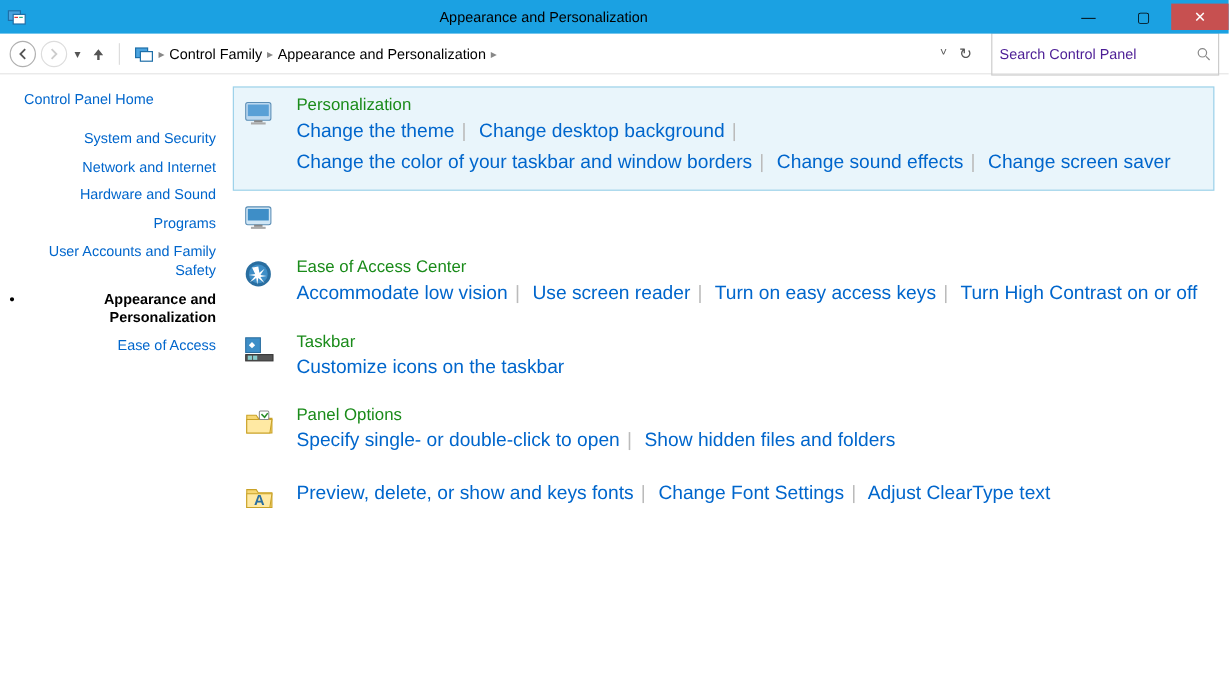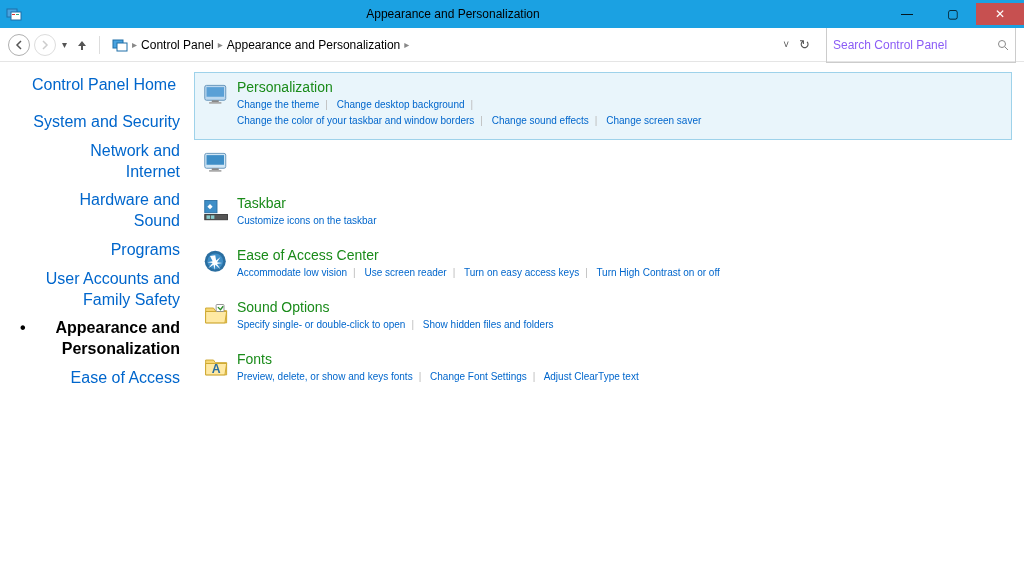--- a/index.html
+++ b/index.html
@@ -21,38 +21,38 @@
   .toolbar .dd { font-size:10px; color:#555; margin:0 2px; }
   .toolbar .up-arrow { width:18px; height:22px; display:flex; align-items:center; justify-content:center; color:#555; }
   .toolbar .divider { width:1px; height:18px; background:#ddd; margin:0 4px; }
   .toolbar .path { flex:1; display:flex; align-items:center; gap:4px; padding:0 4px; }
   .toolbar .path .crumb { color:#000; cursor:default; }
   .toolbar .path .sep { color:#888; font-size:10px; }
   .toolbar .path-icon { width:16px; height:16px; }
   .toolbar .right-ctrls { display:flex; align-items:center; gap:10px; }
   .toolbar .dropdown-arrow { color:#555; font-size:10px; }
   .toolbar .refresh { color:#555; font-size:13px; }
-  .search-box { width:190px; height:36px; border:1px solid #ccc; display:flex; align-items:center; padding:0 6px; color:#8b5cf6; font-size:12px; justify-content:space-between; }
+  .search-box { width:190px; height:36px; border:1px solid #ccc; display:flex; align-items:center; padding:0 6px; color:#4c1d95; font-size:12px; justify-content:space-between; }
   .search-box .mag { color:#888; font-size:12px; }
 
   
   .body { display:flex; height:calc(576px - 28px - 34px); }
-  .sidebar { width:190px; padding:14px 10px 10px 32px; font-size:16px; }
+  .sidebar { width:190px; padding:14px 10px 10px 20px; font-size:12px; }
   .sidebar .home { color:#0066cc; margin-bottom:18px; display:block; }
   .sidebar .item { color:#0066cc; margin-bottom:8px; display:block; line-height:1.3;text-align:right; }
   .sidebar .item.current { color:#000; font-weight:bold; position:relative; }
   .sidebar .item.current::before { content:"•"; position:absolute; left:-12px; color:#000; }
 
   .main { flex:1; padding:10px 12px 10px 4px; overflow:auto; }
-  .section { display:flex; gap:6px; padding:6px 8px 10px 8px; margin-bottom:0px; border:1px solid transparent; }
+  .section { display:flex; gap:16px; padding:6px 8px 10px 8px; margin-bottom:0px; border:1px solid transparent; }
   .section.selected { background:#e9f5fb; border:1px solid #9ed2ea; }
   .section .sec-icon { width:28px; height:28px; flex-shrink:0; margin-top:2px; }
   .section .sec-body { flex:1; }
   .section .sec-title { color:#1a8b1a; font-size:14px; margin-bottom:2px; }
-  .section .sec-links { font-size:10px; line-height:1.6; }
+  .section .sec-links { font-size:16px; line-height:1.6; }
   .section .sec-links a { color:#0066cc; text-decoration:none; }
   .section .sec-links .lsep { color:#bbb; margin:0 6px; }
 
   
   svg { display:block; }
 </style>
 </head>
 <body>
 
 <div class="titlebar">
@@ -97,21 +97,21 @@
   </div>
   <div class="divider"></div>
   <div class="path">
     <span class="path-icon">
       <svg viewBox="0 0 16 16" width="16" height="16">
         <rect x="1" y="3" width="10" height="8" fill="#4aa3df" stroke="#1e6fa8" stroke-width="1"></rect>
         <rect x="5" y="6" width="10" height="8" fill="#fff" stroke="#1e6fa8" stroke-width="1"></rect>
       </svg>
     </span>
     <span class="sep">▸</span>
-    <span class="crumb">Control Panel</span>
+    <span class="crumb">Control Family</span>
     <span class="sep">▸</span>
     <span class="crumb">Appearance and Personalization</span>
     <span class="sep">▸</span>
   </div>
   <div class="right-ctrls">
     <span class="dropdown-arrow">˅</span>
     <span class="refresh">↻</span>
   </div>
   <div style="width:8px"></div>
   <div class="search-box">
@@ -168,82 +168,81 @@
           <rect x="4" y="7" width="20" height="11" fill="#3e8ec7"></rect>
           <rect x="10" y="22" width="8" height="2" fill="#888"></rect>
           <rect x="7" y="24" width="14" height="2" fill="#aaa"></rect>
         </svg>
       </span>
     </div>
 
     <div class="section">
       <span class="sec-icon">
         <svg viewBox="0 0 32 32" width="28" height="28">
+          <circle cx="14" cy="14" r="12" fill="#2a6ea0"></circle>
+          <circle cx="14" cy="14" r="9" fill="#3e8ec7"></circle>
+          <path d="M14 7 L15 13 L20 9 L16 15 L22 16 L16 17 L20 23 L14 18 L13 24 L12 18 L6 22 L11 16 L5 15 L11 14 L8 8 Z" fill="#fff"></path>
+        </svg>
+      </span>
+      <div class="sec-body">
+        <div class="sec-title">Ease of Access Center</div>
+        <div class="sec-links">
+          <a>Accommodate low vision</a><span class="lsep">|</span>
+          <a>Use screen reader</a><span class="lsep">|</span>
+          <a>Turn on easy access keys</a><span class="lsep">|</span>
+          <a>Turn High Contrast on or off</a>
+        </div>
+      </div>
+    </div>
+
+    <div class="section">
+      <span class="sec-icon">
+        <svg viewBox="0 0 32 32" width="28" height="28">
           <rect x="2" y="4" width="14" height="14" fill="#3e8ec7" stroke="#2a6ea0"></rect>
           <path d="M5 11 L8 8 L11 11 L8 14 Z" fill="#fff"></path>
           <rect x="2" y="20" width="26" height="6" fill="#555" stroke="#333"></rect>
           <rect x="4" y="21" width="4" height="4" fill="#8cc"></rect>
           <rect x="9" y="21" width="4" height="4" fill="#8cc"></rect>
         </svg>
       </span>
       <div class="sec-body">
         <div class="sec-title">Taskbar</div>
         <div class="sec-links">
           <a>Customize icons on the taskbar</a>
         </div>
       </div>
     </div>
 
     <div class="section">
       <span class="sec-icon">
         <svg viewBox="0 0 32 32" width="28" height="28">
-          <circle cx="14" cy="14" r="12" fill="#2a6ea0"></circle>
-          <circle cx="14" cy="14" r="9" fill="#3e8ec7"></circle>
-          <path d="M14 7 L15 13 L20 9 L16 15 L22 16 L16 17 L20 23 L14 18 L13 24 L12 18 L6 22 L11 16 L5 15 L11 14 L8 8 Z" fill="#fff"></path>
-        </svg>
-      </span>
-      <div class="sec-body">
-        <div class="sec-title">Ease of Access Center</div>
-        <div class="sec-links">
-          <a>Accommodate low vision</a><span class="lsep">|</span>
-          <a>Use screen reader</a><span class="lsep">|</span>
-          <a>Turn on easy access keys</a><span class="lsep">|</span>
-          <a>Turn High Contrast on or off</a>
-        </div>
-      </div>
-    </div>
-
-    <div class="section">
-      <span class="sec-icon">
-        <svg viewBox="0 0 32 32" width="28" height="28">
           <path d="M3 8 L12 8 L14 11 L27 11 L27 25 L3 25 Z" fill="#f7d774" stroke="#c9a227"></path>
           <path d="M3 12 L27 12 L25 25 L3 25 Z" fill="#ffe9a3" stroke="#c9a227"></path>
           <rect x="15" y="4" width="9" height="8" rx="1" fill="#fff" stroke="#888"></rect>
           <path d="M17 7 L20 10 L23 6" stroke="#2a8e2a" stroke-width="1.5" fill="none"></path>
         </svg>
       </span>
       <div class="sec-body">
-        <div class="sec-title">Sound Options</div>
+        <div class="sec-title">Panel Options</div>
         <div class="sec-links">
           <a>Specify single- or double-click to open</a><span class="lsep">|</span>
           <a>Show hidden files and folders</a>
         </div>
       </div>
     </div>
 
     <div class="section">
       <span class="sec-icon">
         <svg viewBox="0 0 32 32" width="28" height="28">
           <path d="M3 8 L12 8 L14 11 L27 11 L27 25 L3 25 Z" fill="#f7d774" stroke="#c9a227"></path>
           <path d="M3 12 L27 12 L25 25 L3 25 Z" fill="#ffe9a3" stroke="#c9a227"></path>
           <text x="10" y="23" font-size="14" font-weight="bold" fill="#2a6ea0" font-family="Georgia,serif">A</text>
         </svg>
       </span>
       <div class="sec-body">
-        <div class="sec-title">Fonts</div>
         <div class="sec-links">
           <a>Preview, delete, or show and keys fonts</a><span class="lsep">|</span>
           <a>Change Font Settings</a><span class="lsep">|</span>
           <a>Adjust ClearType text</a>
         </div>
       </div>
     </div>
 
   </div>
 </div>

